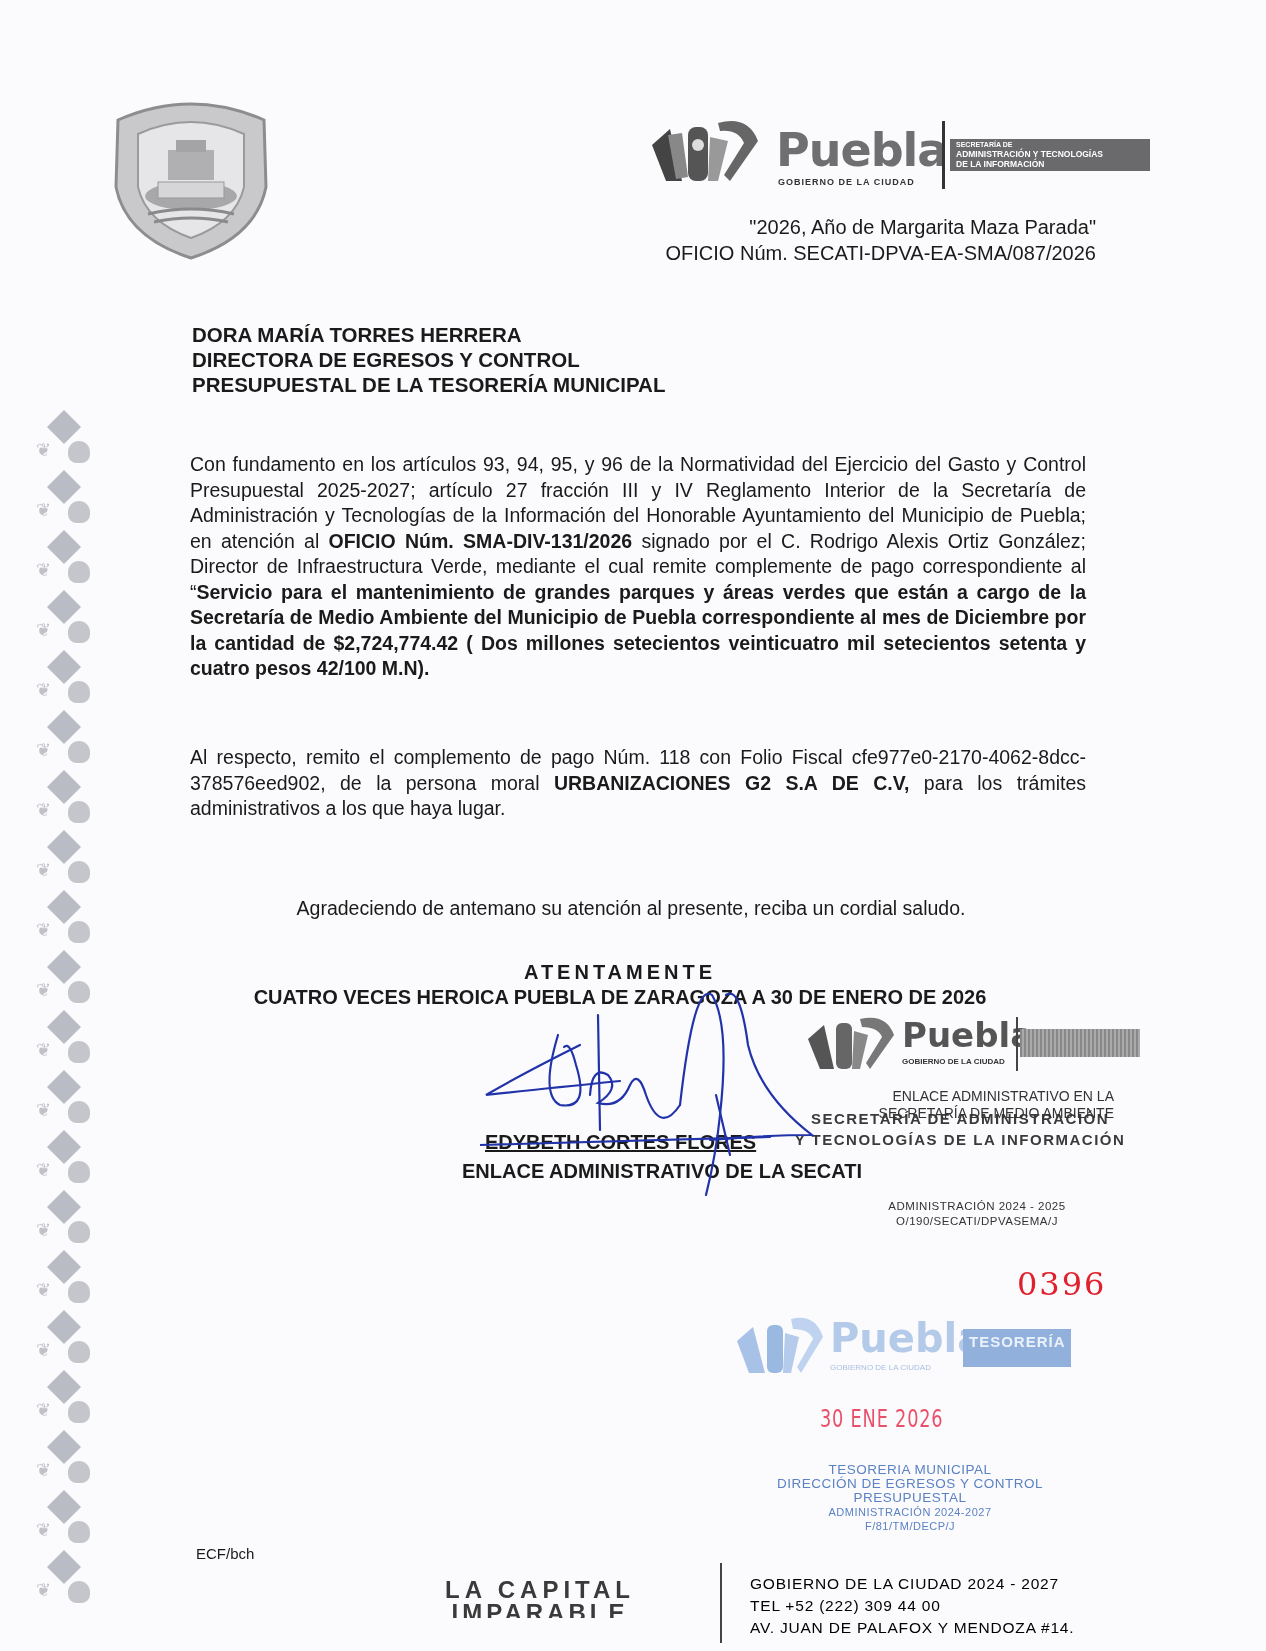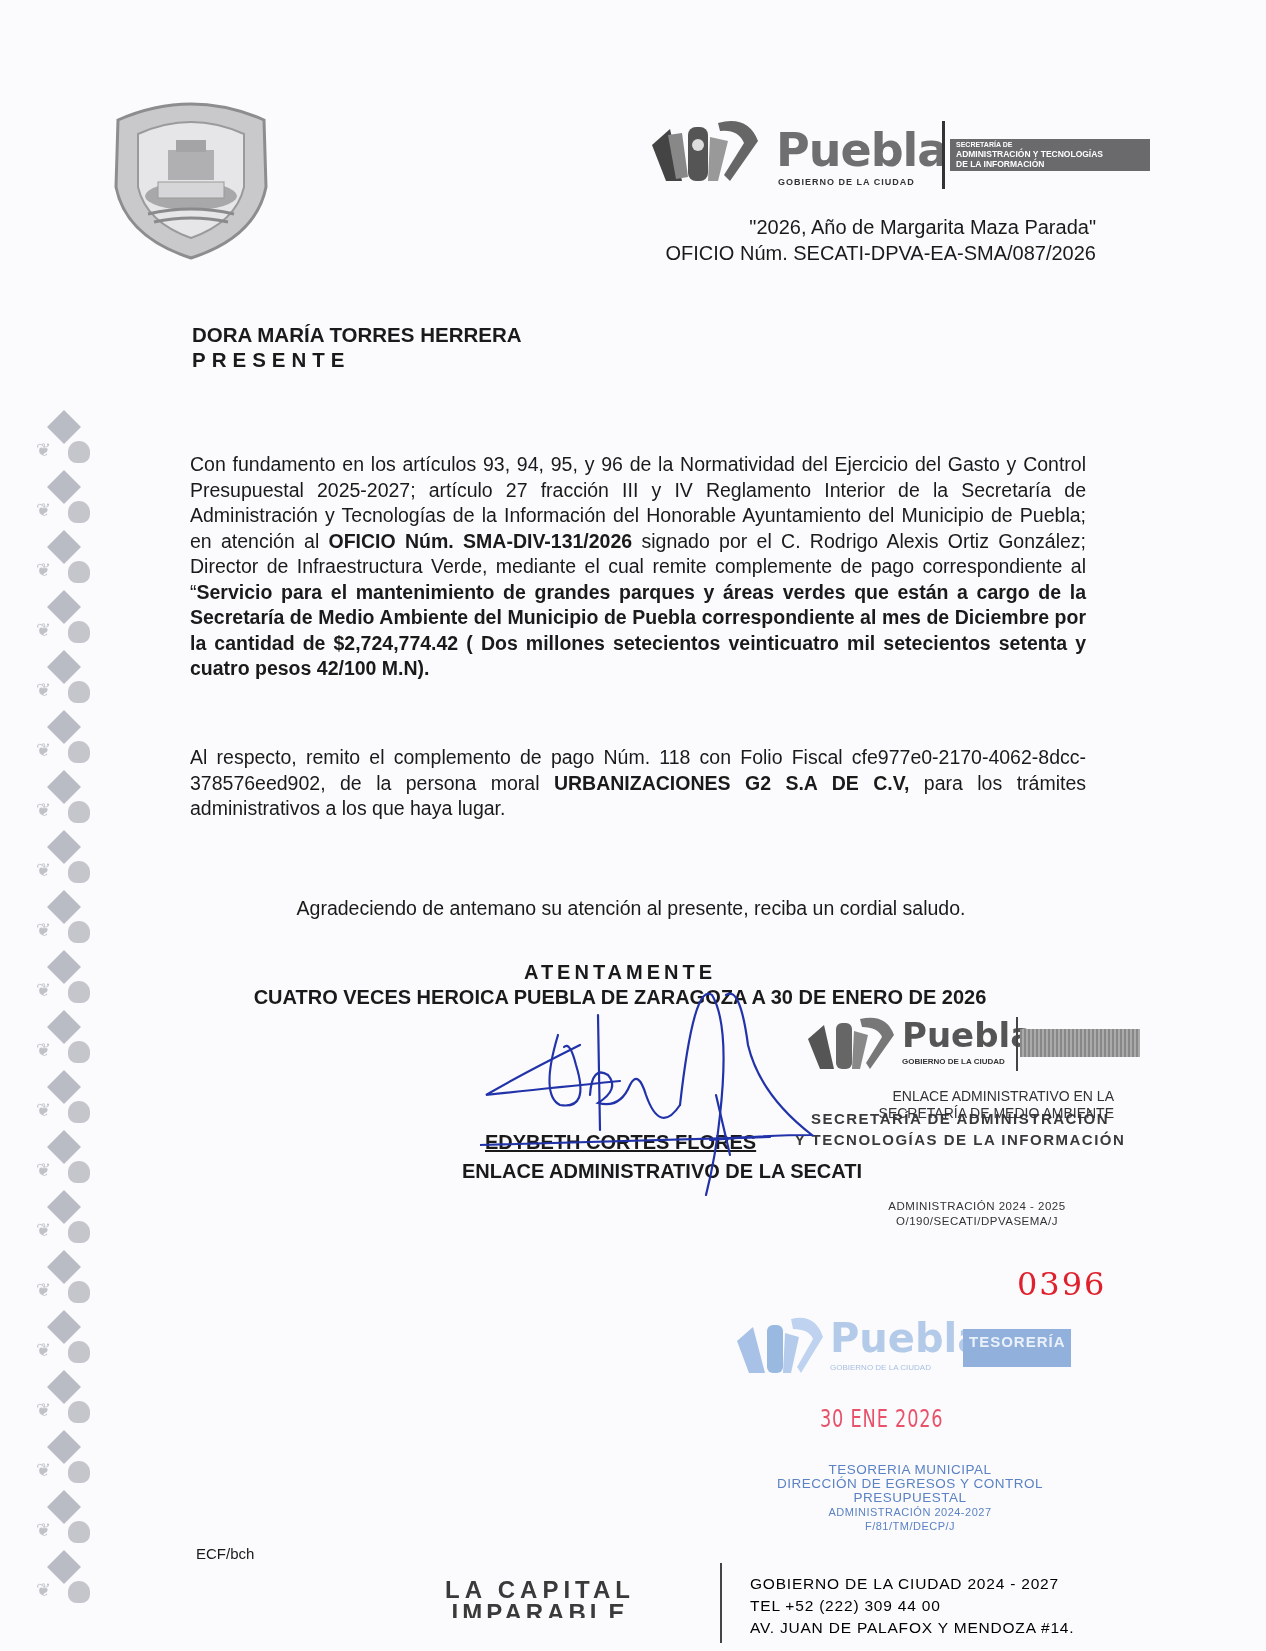--- a/index.html
+++ b/index.html
@@ -165,21 +165,22 @@
     <div class="s2">ADMINISTRACIÓN Y TECNOLOGÍAS</div>
     <div class="s2">DE LA INFORMACIÓN</div>
   </div>
 </div>
 
 <div class="motto">"2026, Año de Margarita Maza Parada"</div>
 <div class="oficio">OFICIO Núm. SECATI-DPVA-EA-SMA/087/2026</div>
 
 <div class="recipient">
   <div>DORA MARÍA TORRES HERRERA</div>
-  <div class="presente">PRESENTE</div>
+  <div>DIRECTORA DE EGRESOS Y CONTROL</div>
+  <div>PRESUPUESTAL DE LA TESORERÍA MUNICIPAL</div>
 </div>
 
 <div class="para p1"><span>Con fundamento en los artículos 93, 94, 95, y 96 de la Normatividad del Ejercicio del Gasto y Control Presupuestal 2025-2027; artículo 27 fracción III y IV Reglamento Interior de la Secretaría de Administración y Tecnologías de la Información del Honorable Ayuntamiento del Municipio de Puebla; en atención al </span><b>OFICIO Núm. SMA-DIV-131/2026</b><span> signado por el C. Rodrigo Alexis Ortiz González; Director de Infraestructura Verde, mediante el cual remite complemente de pago correspondiente al “</span><b>Servicio para el mantenimiento de grandes parques y áreas verdes que están a cargo de la Secretaría de Medio Ambiente del Municipio de Puebla correspondiente al mes de Diciembre por la cantidad de $2,724,774.42 ( Dos millones setecientos veinticuatro mil setecientos setenta y cuatro pesos 42/100 M.N).</b></div>
 
 <div class="para p2"><span>Al respecto, remito el complemento de pago Núm. 118 con Folio Fiscal cfe977e0-2170-4062-8dcc-378576eed902, de la persona moral </span><b>URBANIZACIONES G2 S.A DE C.V,</b><span> para los trámites administrativos a los que haya lugar.</span></div>
 
 <div class="thanks">Agradeciendo de antemano su atención al presente, reciba un cordial saludo.</div>
 
 <div class="atentamente">ATENTAMENTE</div>
 <div class="place-date">CUATRO VECES HEROICA PUEBLA DE ZARAGOZA A 30 DE ENERO DE 2026</div>

